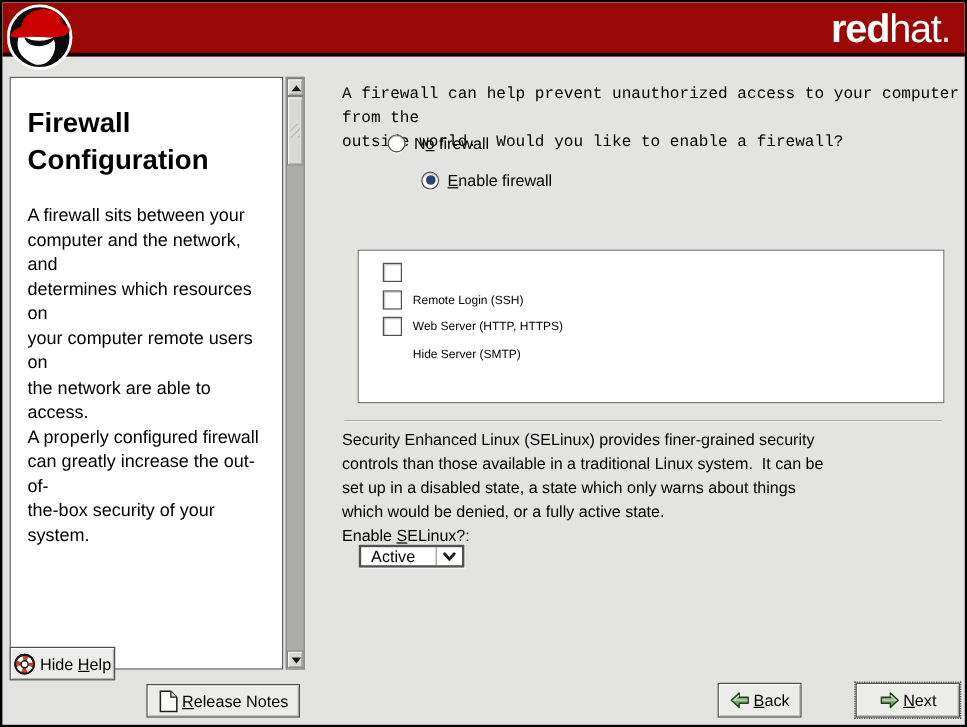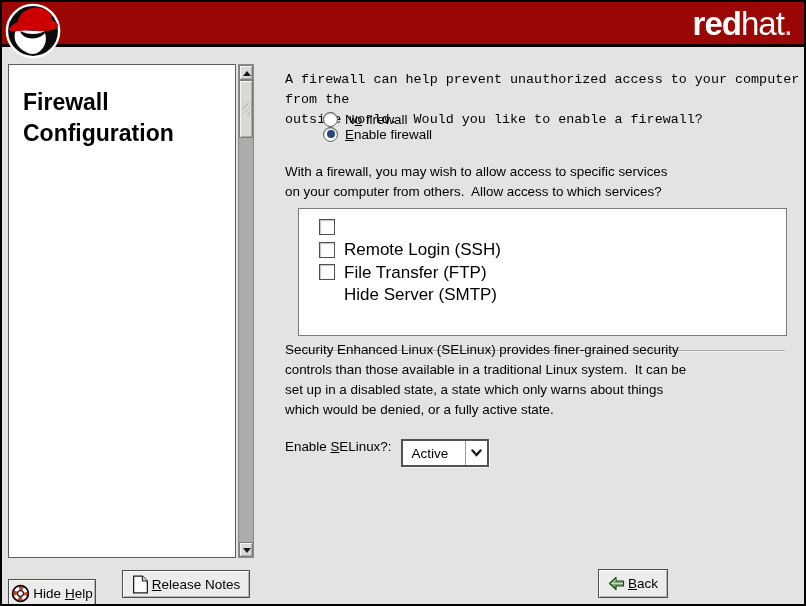--- a/index.html
+++ b/index.html
@@ -53,21 +53,21 @@
   .sb-grip {
     position:absolute; left:2px; top:22px; width:8px; height:12px;
     background:repeating-linear-gradient(135deg,#BFBFBD 0 1px,transparent 1px 4px);
   }
   
   .rp-text { position:absolute; font-size:13.4px; line-height:20px; white-space:pre-wrap; }
   .intro { left:283px; top:68px; width:520px;font-family:Liberation Mono, monospace; }
   .services-intro { left:283px; top:160px; width:520px; }
   .radio-row { position:absolute; left:321px; height:16px; display:flex; align-items:center; cursor:default; }
   .radio-row.r1 { top:109px; }
-  .radio-row.r2 { top:124px; }
+  .radio-row.r2 { top:140px;margin-left:28px; }
   .radio {
     width:13px; height:13px; border-radius:50%; background:#fff;
     border:1px solid #4F4F4D; box-shadow:0 1px 0 #F8F8F6, inset 0 1px 1px #B9B9B7;
     position:relative; flex:0 0 auto;
   }
   .radio.sel::after {
     content:""; position:absolute; left:2.5px; top:2.5px; width:8px; height:8px;
     border-radius:50%; background:#26477D;
   }
   .radio-label { margin-left:7px; font-size:13.4px; }
@@ -75,46 +75,46 @@
   .services-box {
     position:absolute; left:296px; top:206px; width:489px; height:128px;
     background:#fff; border:1px solid #7A7A78; box-sizing:border-box;
     padding:7px 0 0 20px;
   }
   .svc-row { display:flex; align-items:center; height:22.6px; }
   .checkbox {
     width:14px; height:14px; background:#fff; border:1px solid #4F4F4D;
     box-shadow:inset 1px 1px 1px #C2C2C0; flex:0 0 auto;
   }
-  .svc-label { margin-left:9px; font-size:17px;margin-top:46px; }
+  .svc-label { margin-left:9px; font-size:10px;margin-top:46px; }
   .divider {
     position:absolute; left:285px; top:348px; width:498px; height:0;
     border-top:1px solid #A9A9A7; border-bottom:1px solid #F3F3F1;
   }
-  .selinux-intro { left:283px; top:338px; width:520px; }
-  .selinux-row { position:absolute; left:283px; top:437px; height:28px; display:flex; align-items:flex-start; }
+  .selinux-intro { left:283px; top:355px; width:520px; }
+  .selinux-row { position:absolute; left:283px; top:437px; height:28px; display:flex; align-items:center;flex-direction:column; }
   .selinux-label { font-size:13.4px; }
   .dropdown {
     margin-left:10px; width:88px; height:28px; box-sizing:border-box;
     background:#fff; border:2px solid #525250; display:flex; align-items:center; cursor:default;
     box-shadow:1px 1px 0 #F4F4F2;
   }
   .dd-value { flex:1; padding-left:8px; font-size:13.5px; }
   .dd-arrow-cell {
     width:21px; height:100%; border-left:1px solid #9A9A98;
     display:flex; align-items:center; justify-content:center;
   }
   
   .btn {
     position:absolute; height:28px; box-sizing:border-box; background:#ECECEA;
     border:1px solid #4E4E4C; display:flex; align-items:center; justify-content:center;
     gap:3px; font-size:13.5px; cursor:default;
     box-shadow:inset 1px 1px 0 #FBFBF9, inset -1px -1px 0 #B4B4B2;
   }
-  .btn-hide-help { left:6px; top:537px; width:88px;margin-top:40px; }
+  .btn-hide-help { left:6px; top:537px; width:88px; }
   .btn-release { left:120px; top:568px; width:128px; }
   .btn-back { left:596px; top:567px; width:70px; height:29px; }
   .btn-next { left:711px; top:567px; width:87px; height:29px; outline:1px dotted #3A3A38; }
   .icon { display:inline-flex; flex:0 0 auto; }
 </style>
 </head>
 <body>
 
 <div class="window">
 
@@ -125,20 +125,28 @@
     <path d="M10 34 C11 25 19 20 28 22 C38 24 44 32 42 41 C40 50 32 56 24 53 C16 50 9 43 10 34 Z" fill="#FFF"></path>
     <path d="M16 30 C24 34.5 36 34 43 29 C40 37 30 39 23 37 C19 35.8 16 32.5 16 30 Z" fill="#0B0B0B"></path>
     <path d="M13 21 C15 8 30 3 40 7 C47 10 50 15 48 21 L44 24 L16 25 Z" fill="#CC0000"></path>
     <path d="M14 22 C22 28 38 28 47 21 L47 25 C39 31 21 31 13 26 Z" fill="#0B0B0B"></path>
     <path d="M3 29 C8 21 20 17 32 17 C45 17 54 19 55 24 C55 28 46 31 34 30 C20 28.5 9 32 3 29 Z" fill="#CC0000"></path>
   </svg>
 
   <div class="help-panel">
     <h1 class="help-title">Firewall
 Configuration</h1>
+    <p class="help-p">A firewall sits between your
+computer and the network, and
+determines which resources on
+your computer remote users on
+the network are able to access.
+A properly configured firewall
+can greatly increase the out-of-
+the-box security of your system.</p>
   </div>
 
   <div class="scrollbar">
     <div class="sb-btn sb-up">
         <span class="tri-up"></span>
       </div>
     <div class="sb-thumb">
         <span class="sb-grip"></span>
       </div>
     <div class="sb-btn sb-down">
@@ -151,31 +159,29 @@
 
   <div class="radio-row r1">
     <span class="radio"></span>
     <span class="radio-label"><span>N</span><span class="mn">o</span><span> firewall</span></span>
   </div>
   <div class="radio-row r2">
     <span class="radio sel"></span>
     <span class="radio-label"><span class="mn">E</span><span>nable firewall</span></span>
   </div>
 
-  <div class="rp-text services-intro">With a firewall, you may wish to allow access to specific services
-on your computer from others.  Allow access to which services?</div>
 
   <div class="services-box">
     <div class="svc-row">
       <span class="checkbox"></span>
       <span class="svc-label">Remote Login (SSH)</span>
     </div>
     <div class="svc-row">
       <span class="checkbox"></span>
-      <span class="svc-label">File Transfer (FTP)</span>
+      <span class="svc-label">Web Server (HTTP, HTTPS)</span>
     </div>
     <div class="svc-row">
       <span class="checkbox"></span>
       <span class="svc-label">Hide Server (SMTP)</span>
     </div>
   </div>
 
   <div class="divider"></div>
 
   <div class="rp-text selinux-intro">Security Enhanced Linux (SELinux) provides finer-grained security
@@ -214,14 +220,21 @@
   </div>
 
   <div class="btn btn-back">
     <svg class="icon" width="17" height="15" viewBox="0 0 17 15">
       <path d="M8 1.5 L1.5 7.5 L8 13.5 L8 10 H15.5 V5 H8 Z" fill="#7FA878" stroke="#22401C" stroke-width="1.2" stroke-linejoin="round"></path>
       <path d="M8 3.5 L3.5 7.5 H15" fill="none" stroke="#C9DDC2" stroke-width="1"></path>
     </svg>
     <span><span class="mn">B</span><span>ack</span></span>
   </div>
 
+  <div class="btn btn-next">
+    <svg class="icon" width="17" height="15" viewBox="0 0 17 15">
+      <path d="M9 1.5 L15.5 7.5 L9 13.5 L9 10 H1.5 V5 H9 Z" fill="#7FA878" stroke="#22401C" stroke-width="1.2" stroke-linejoin="round"></path>
+      <path d="M9 3.5 L13.5 7.5 H2" fill="none" stroke="#C9DDC2" stroke-width="1"></path>
+    </svg>
+    <span><span class="mn">N</span><span>ext</span></span>
+  </div>
 
 </div>
 
 </body></html>

